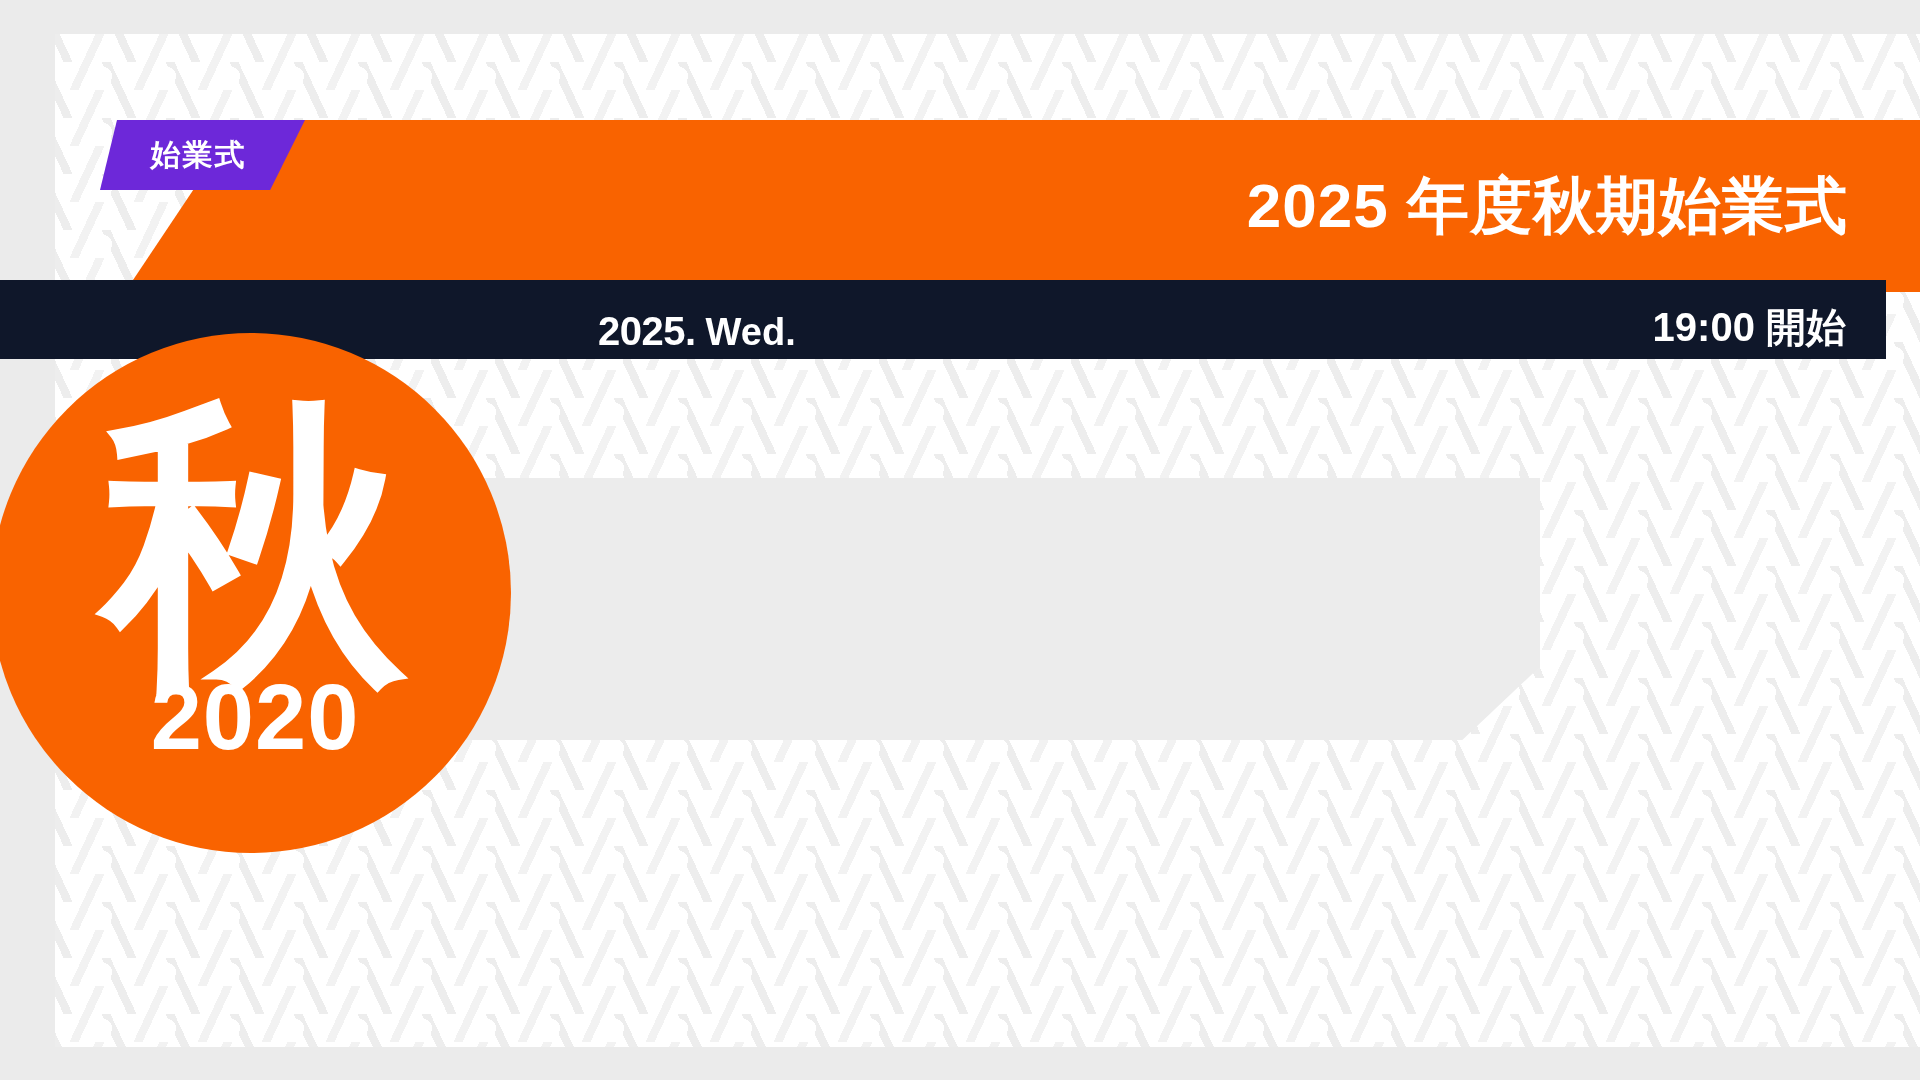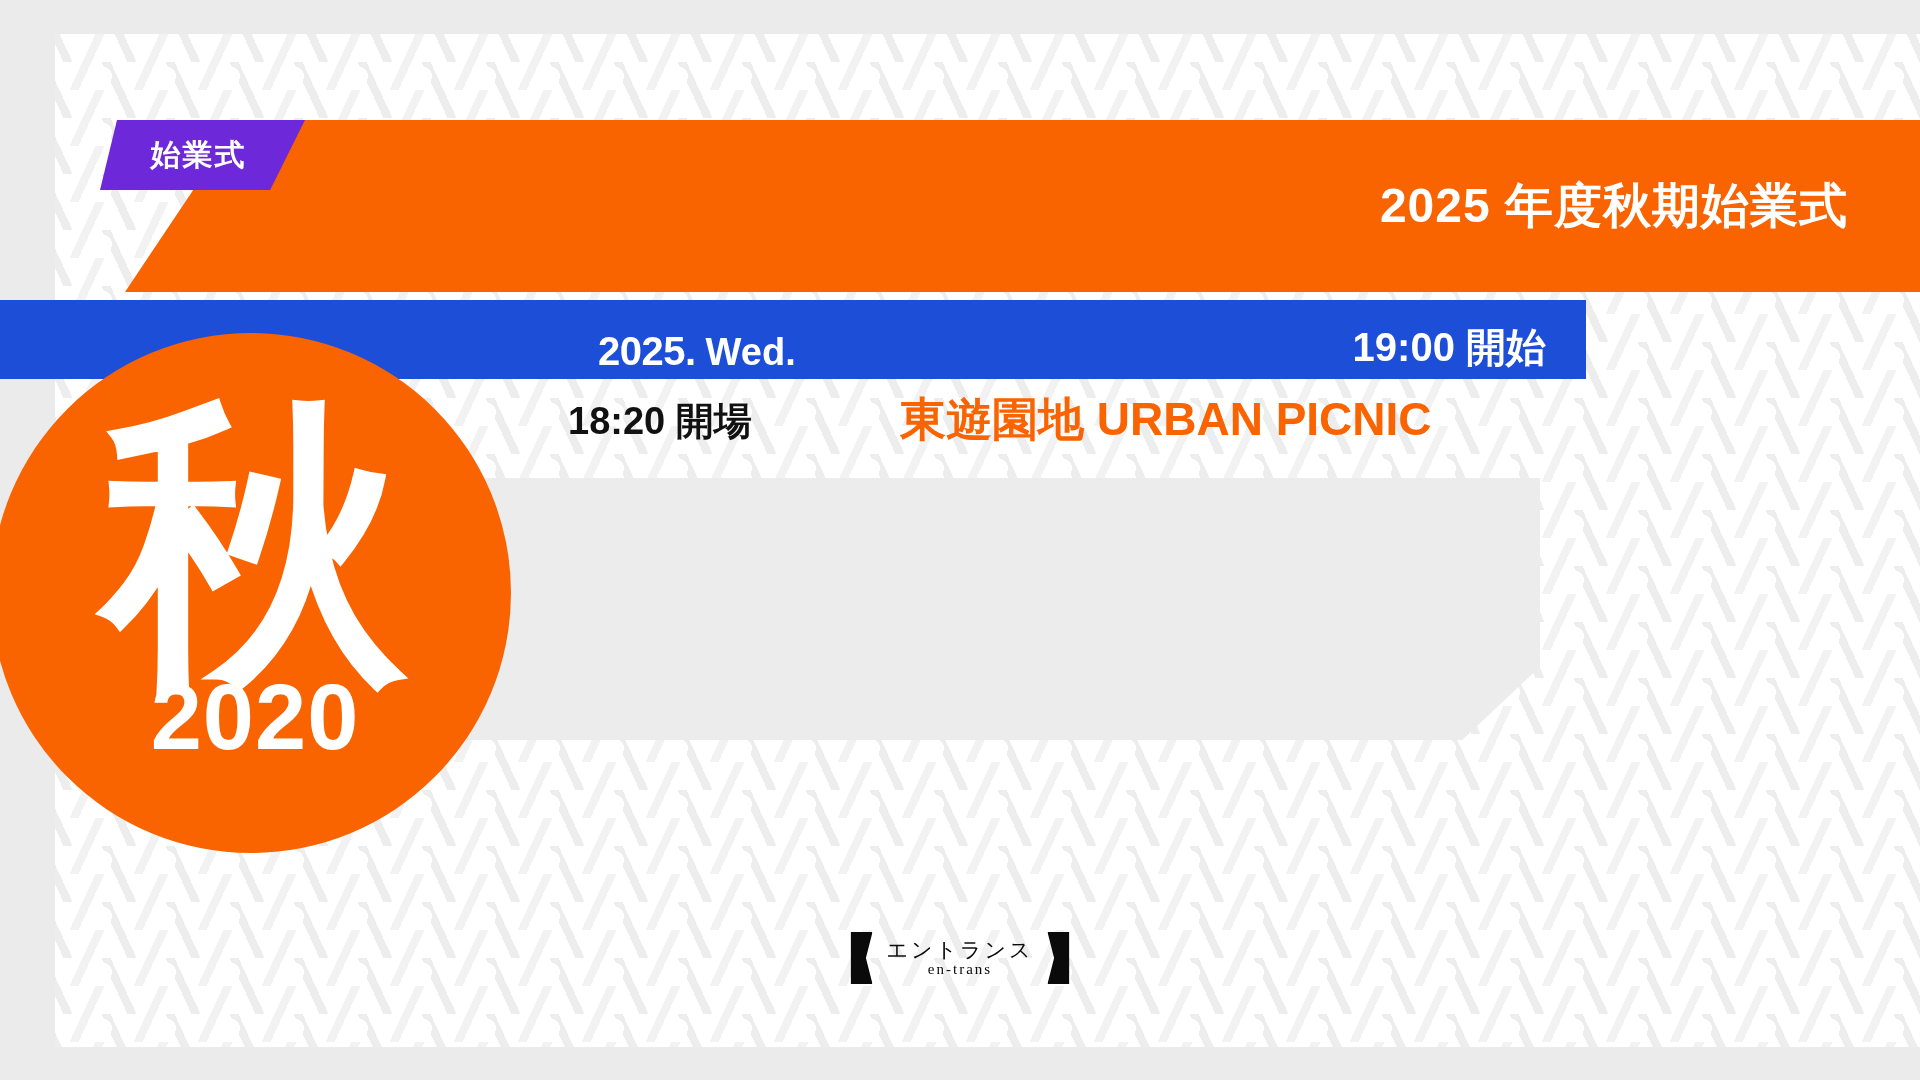--- a/index.html
+++ b/index.html
@@ -41,21 +41,21 @@
   .banner {
     position:absolute; left:125px; top:120px; width:1795px; height:172px;
     background:#f96300;
     clip-path:polygon(115px 0, 100% 0, 100% 100%, 0 100%);
     z-index:4;
   }
   .banner-title {
     position:absolute; right:72px; top:50%;
     transform:translateY(-50%);
     color:#ffffff;
-    font-size:48px;
+    font-size:62px;
     font-weight:bold;
     letter-spacing:1px;
     white-space:nowrap;
     line-height:1;
   }
 
   
   .badge {
     position:absolute; left:100px; top:120px;
     width:205px; height:70px;
@@ -64,22 +64,22 @@
     z-index:6;
     display:flex; align-items:center; justify-content:center;
   }
   .badge-text {
     color:#ffffff; font-size:30px; font-weight:bold; letter-spacing:2px;
     transform:translateX(-4px);
   }
 
   
   .datebar {
-    position:absolute; left:0; top:300px; width:1586px; height:79px;
-    background:#1d4ed8;
+    position:absolute; left:0; top:280px; width:1886px; height:79px;
+    background:#0f172a;
     z-index:5;
     display:flex; align-items:center;
   }
   .date-main {
     position:absolute; left:598px; bottom:8px;
     color:#ffffff; white-space:nowrap; line-height:1;
     display:flex; align-items:baseline;
   }
   .date-year { font-size:40px; font-weight:bold; letter-spacing:-0.5px; }
   .date-day  { font-size:62px; font-weight:bold; margin-left:8px; letter-spacing:-1px; }
@@ -187,33 +187,21 @@
   </div>
 
   <div class="datebar">
     <div class="date-main">
       <span class="date-year">2025.</span>
       <span class="date-dow">Wed.</span>
     </div>
     <div class="date-start">19:00 開始</div>
   </div>
 
-  <div class="inforow">
-    <div class="open-time">18:20 開場</div>
-    <div class="venue">東遊園地 URBAN PICNIC</div>
-  </div>
 
 
   <div class="circle">
     <span class="circle-kanji">秋</span>
     <span class="circle-year">2020</span>
   </div>
 
-  <div class="logo">
-    <span class="logo-bracket-l"></span>
-    <span class="logo-words">
-      <span class="logo-jp">エントランス</span>
-      <span class="logo-en">en-trans</span>
-    </span>
-    <span class="logo-bracket-r"></span>
-  </div>
 
 </div>
 
 </body></html>

